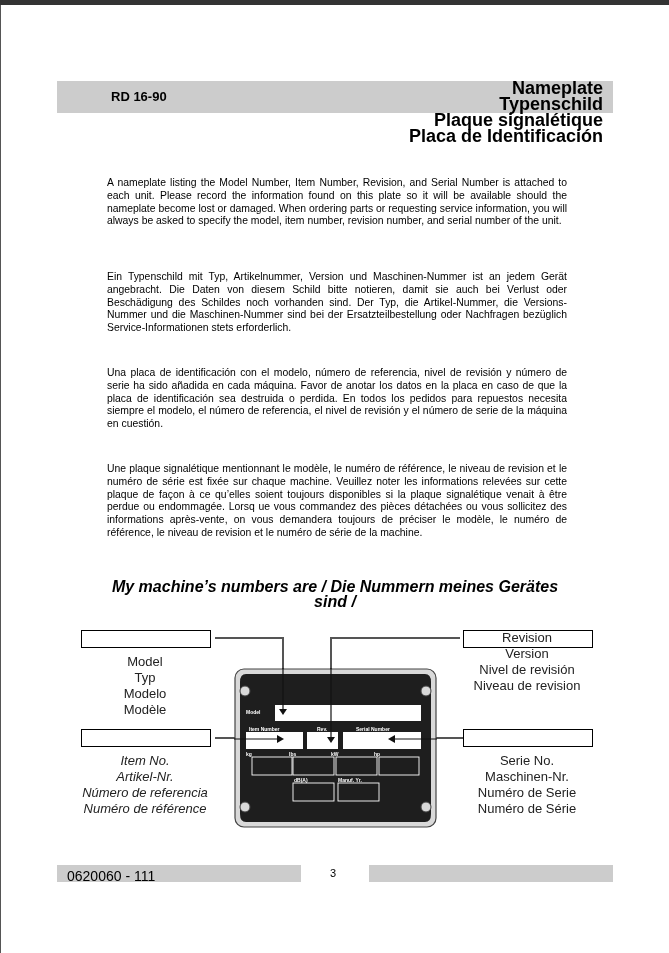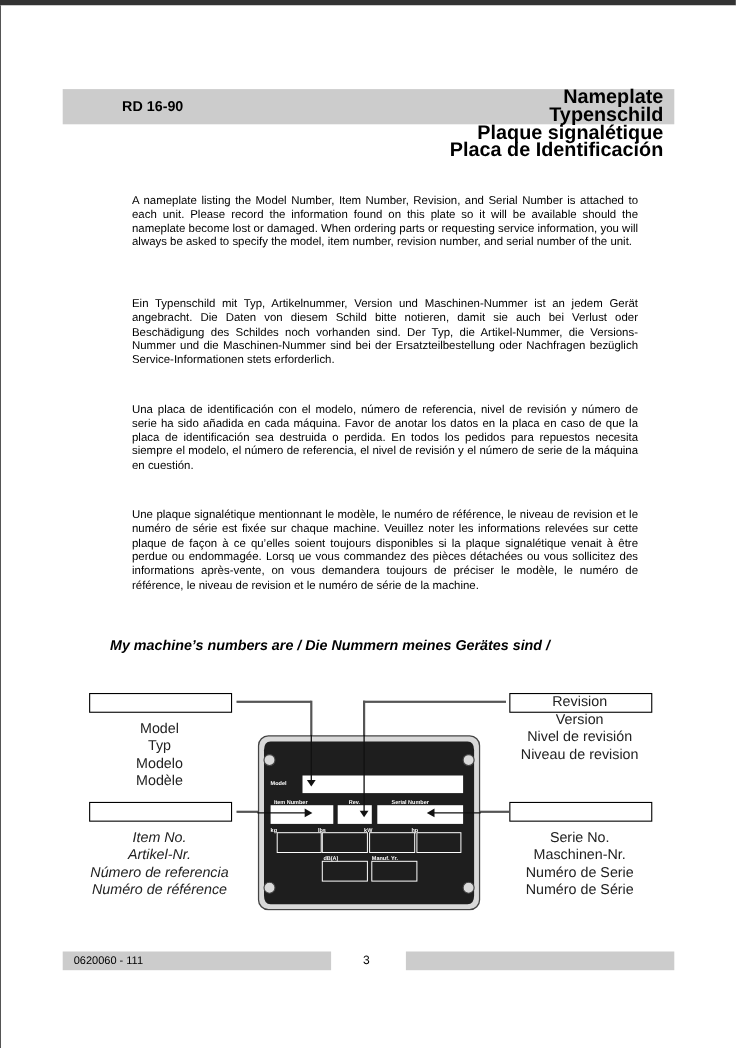--- a/index.html
+++ b/index.html
@@ -10,34 +10,34 @@
     color: #000;
   }
   .topbar { position: absolute; left: 0; top: 0; width: 669px; height: 5px; background: #333333; }
   .leftedge { position: absolute; left: 0; top: 5px; width: 1px; height: 948px; background: #555; }
   .page { position: absolute; left: 1px; top: 5px; width: 668px; height: 948px; background: #fff; }
 
   .header-band { position: absolute; left: 57px; top: 81px; width: 556px; height: 32px; background: #cccccc; }
   .model-code { position: absolute; left: 69px; top: 89px; font-size: 13px; font-weight: bold; margin-left: 42px; }
   .titles { position: absolute; right: 66px; top: 80px; text-align: right; font-size: 18px; font-weight: bold; line-height: 16px; }
 
-  .para { position: absolute; left: 120px; width: 460px; font-size: 10.4px; line-height: 12.8px; text-align: justify; }
+  .para { position: absolute; left: 107px; width: 460px; font-size: 10.4px; line-height: 12.8px; text-align: justify; }
 
-  .caption { position: absolute; left: 100px; width: 470px; top: 579px; font-size: 13px; font-weight: bold; font-style: italic; line-height: 15px; }
+  .caption { position: absolute; left: 100px; width: 470px; top: 579px; text-align: center; font-size: 16px; font-weight: bold; font-style: italic; line-height: 15px; }
 
   .field { position: absolute; width: 128px; height: 16px; border: 1px solid #000; background: #fff; }
   .label-group { position: absolute; width: 150px; text-align: center; font-size: 13px; line-height: 16px; color: #222; }
 
   .line { position: absolute; background: #555; }
 
   .plate { position: absolute; left: 234px; top: 668px; width: 203px; height: 160px; }
 
   .footer-left { position: absolute; left: 57px; top: 865px; width: 244px; height: 17px; background: #cccccc; }
   .footer-right { position: absolute; left: 369px; top: 865px; width: 244px; height: 17px; background: #cccccc; }
-  .doc-number { position: absolute; left: 67px; top: 868px; font-size: 10px; }
+  .doc-number { position: absolute; left: 67px; top: 868px; font-size: 14px; }
   .page-number { position: absolute; left: 330px; top: 867px; font-size: 11px; }
 </style>
 </head>
 <body>
 
 <div class="topbar"></div>
 <div class="leftedge"></div>
 
 <div class="page"></div>
 

